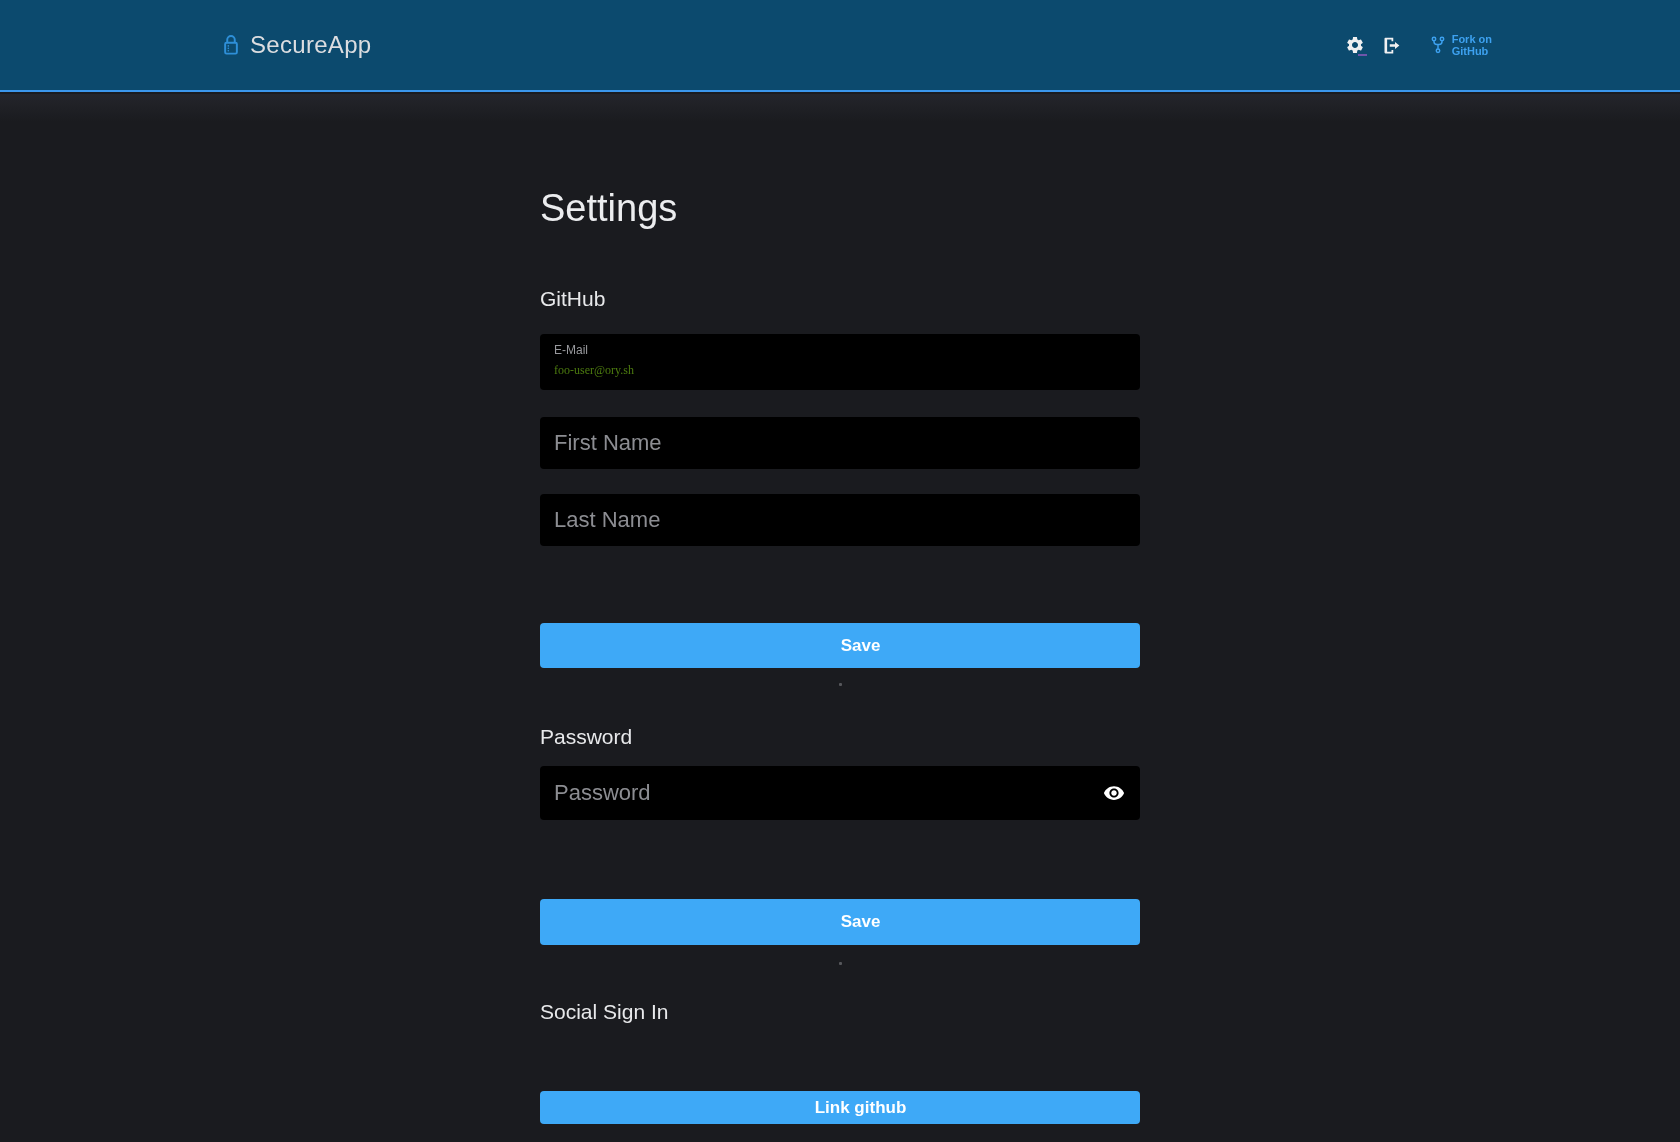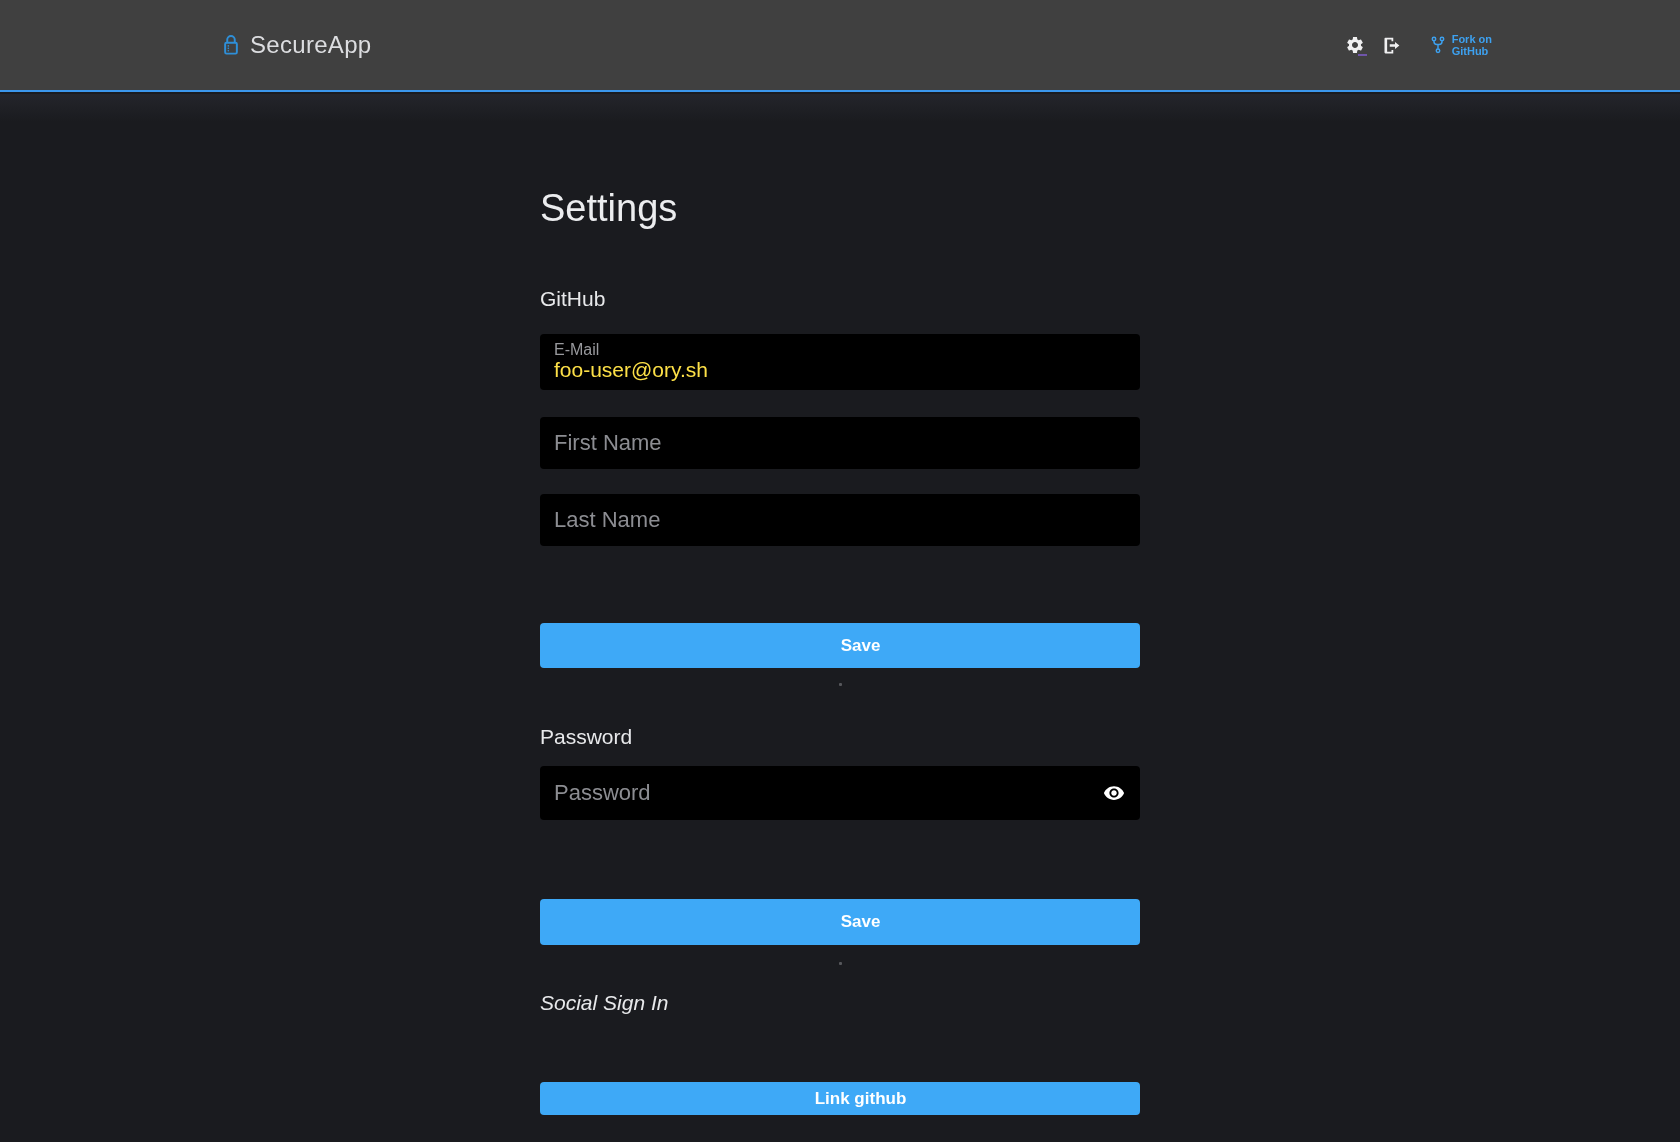--- a/index.html
+++ b/index.html
@@ -6,21 +6,21 @@
   html, body { width: 1680px; height: 1142px; overflow: hidden; }
   body {
     background: #1a1b1f;
     font-family: "Liberation Sans", "DejaVu Sans", sans-serif;
     color: #e8e9eb;
   }
 
   
   .navbar {
     height: 92px;
-    background: #404040;
+    background: #0c4a6e;
     border-bottom: 2px solid #3b97ec;
     display: flex;
     align-items: center;
     justify-content: space-between;
     padding: 0 188px 0 222px;
   }
   .brand {
     display: flex;
     align-items: center;
     gap: 10px;
@@ -96,50 +96,50 @@
     color: #ecedef;
   }
   h3.section-heading {
     font-size: 21px;
     line-height: 27px;
     font-weight: 400;
     color: #e8e9eb;
   }
   .h-profile  { margin-top: 53px; }
   .h-password { margin-top: 37px; }
-  .h-social   { margin-top: 24px; font-style: italic; }
+  .h-social   { margin-top: 33px; }
 
   
   .field {
     background: #000;
     border-radius: 4px;
     width: 100%;
   }
   .email-field {
     margin-top: 22px;
     height: 56px;
     padding: 9px 14px 0 14px;
   }
   .field-label {
     display: block;
-    font-size: 16px;
+    font-size: 12px;
     line-height: 14px;
     color: #98999d;
   }
   .field-input {
     display: block;
     width: 100%;
     background: transparent;
     border: none;
     outline: none;
-    color: #fde047;
-    font-size: 21px;
+    color: #4d7c0f;
+    font-size: 12px;
     line-height: 22px;
     padding: 2px 0 0 0;
-    font-family: Liberation Sans, sans-serif;
+    font-family: Liberation Serif, serif;
   }
   .text-input {
     display: block;
     width: 100%;
     height: 52px;
     background: #000;
     border: none;
     border-radius: 4px;
     outline: none;
     padding: 0 14px;

